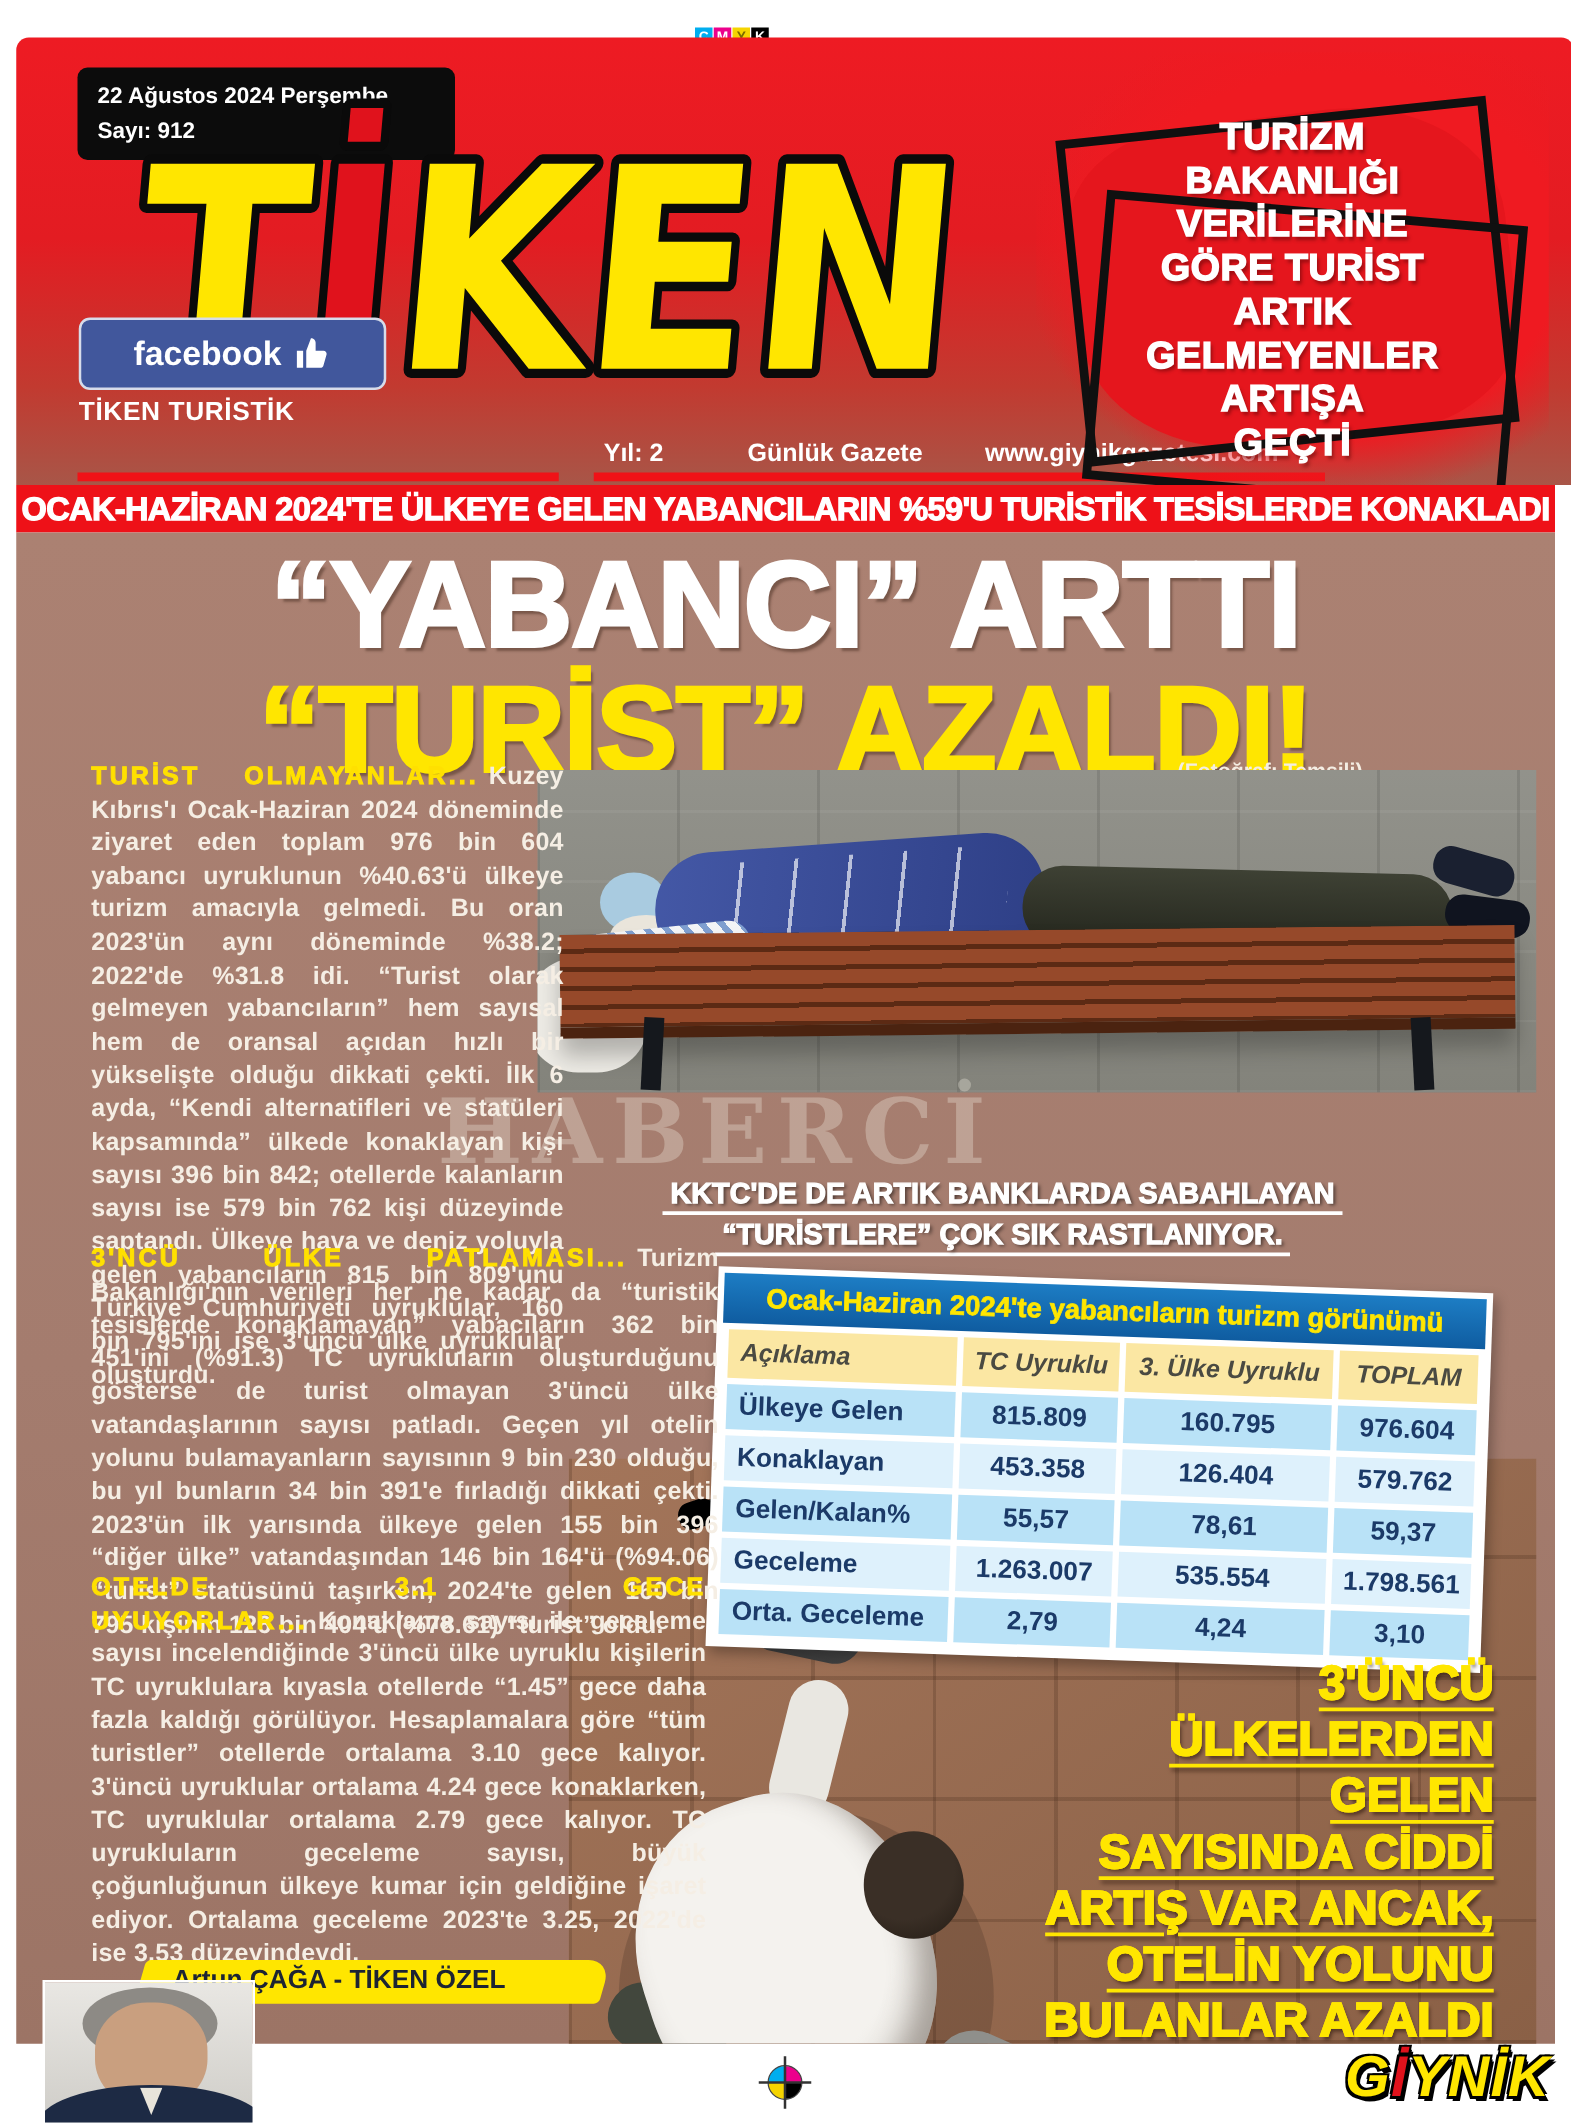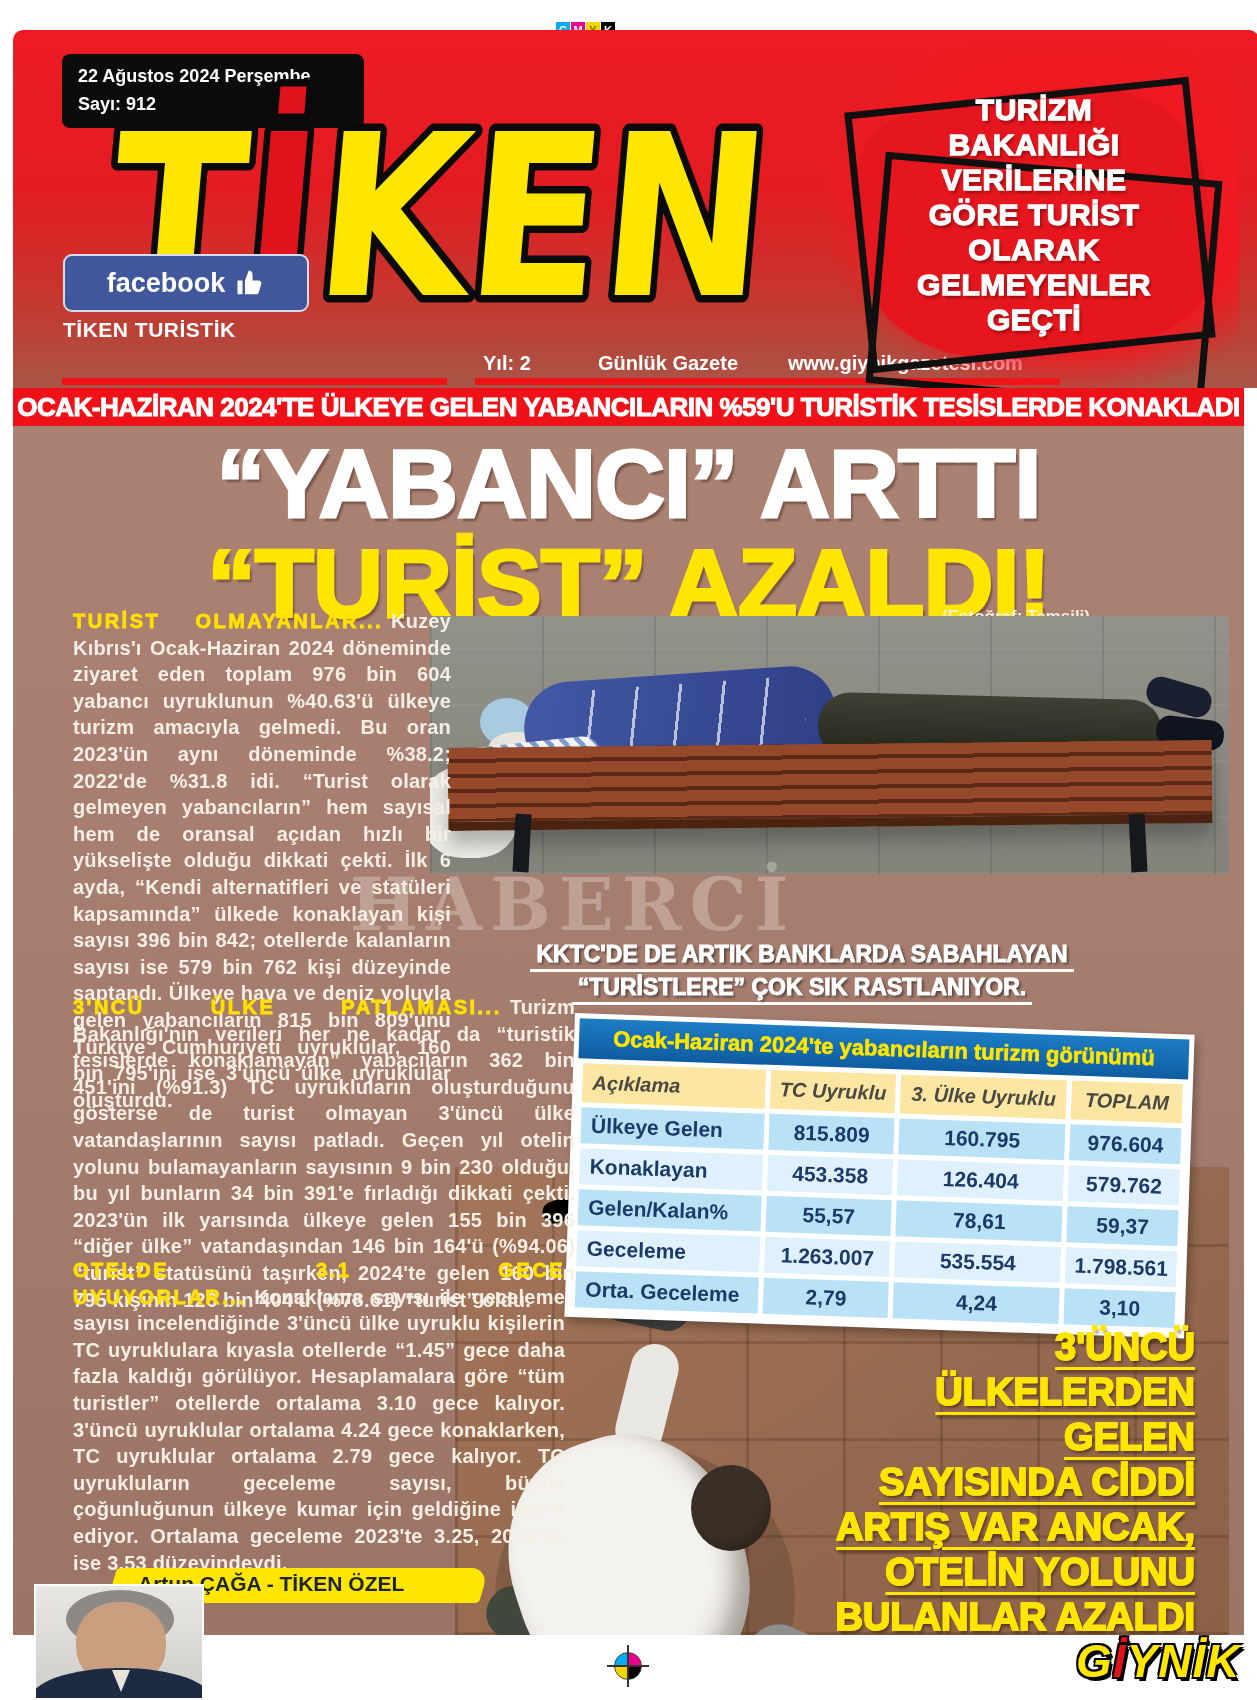--- a/index.html
+++ b/index.html
@@ -206,22 +206,23 @@
     <div class="promo">
       <div class="splash"></div>
       <div class="splash2"></div>
       <div class="pframe pf1"></div>
       <div class="pframe pf2"></div>
       <div class="promo-text">
         <div>TURİZM</div>
         <div>BAKANLIĞI</div>
         <div>VERİLERİNE</div>
         <div>GÖRE TURİST</div>
-        <div>OLARAK</div>
+        <div>ARTIK</div>
         <div>GELMEYENLER</div>
+        <div>ARTIŞA</div>
         <div>GEÇTİ</div>
       </div>
     </div>
   </header>
 
   <div class="abs banner">OCAK-HAZİRAN 2024'TE ÜLKEYE GELEN YABANCILARIN %59'U TURİSTİK TESİSLERDE KONAKLADI</div>
 
   <main class="abs content">
 
     <div class="hl hl1">“YABANCI” ARTTI</div>

